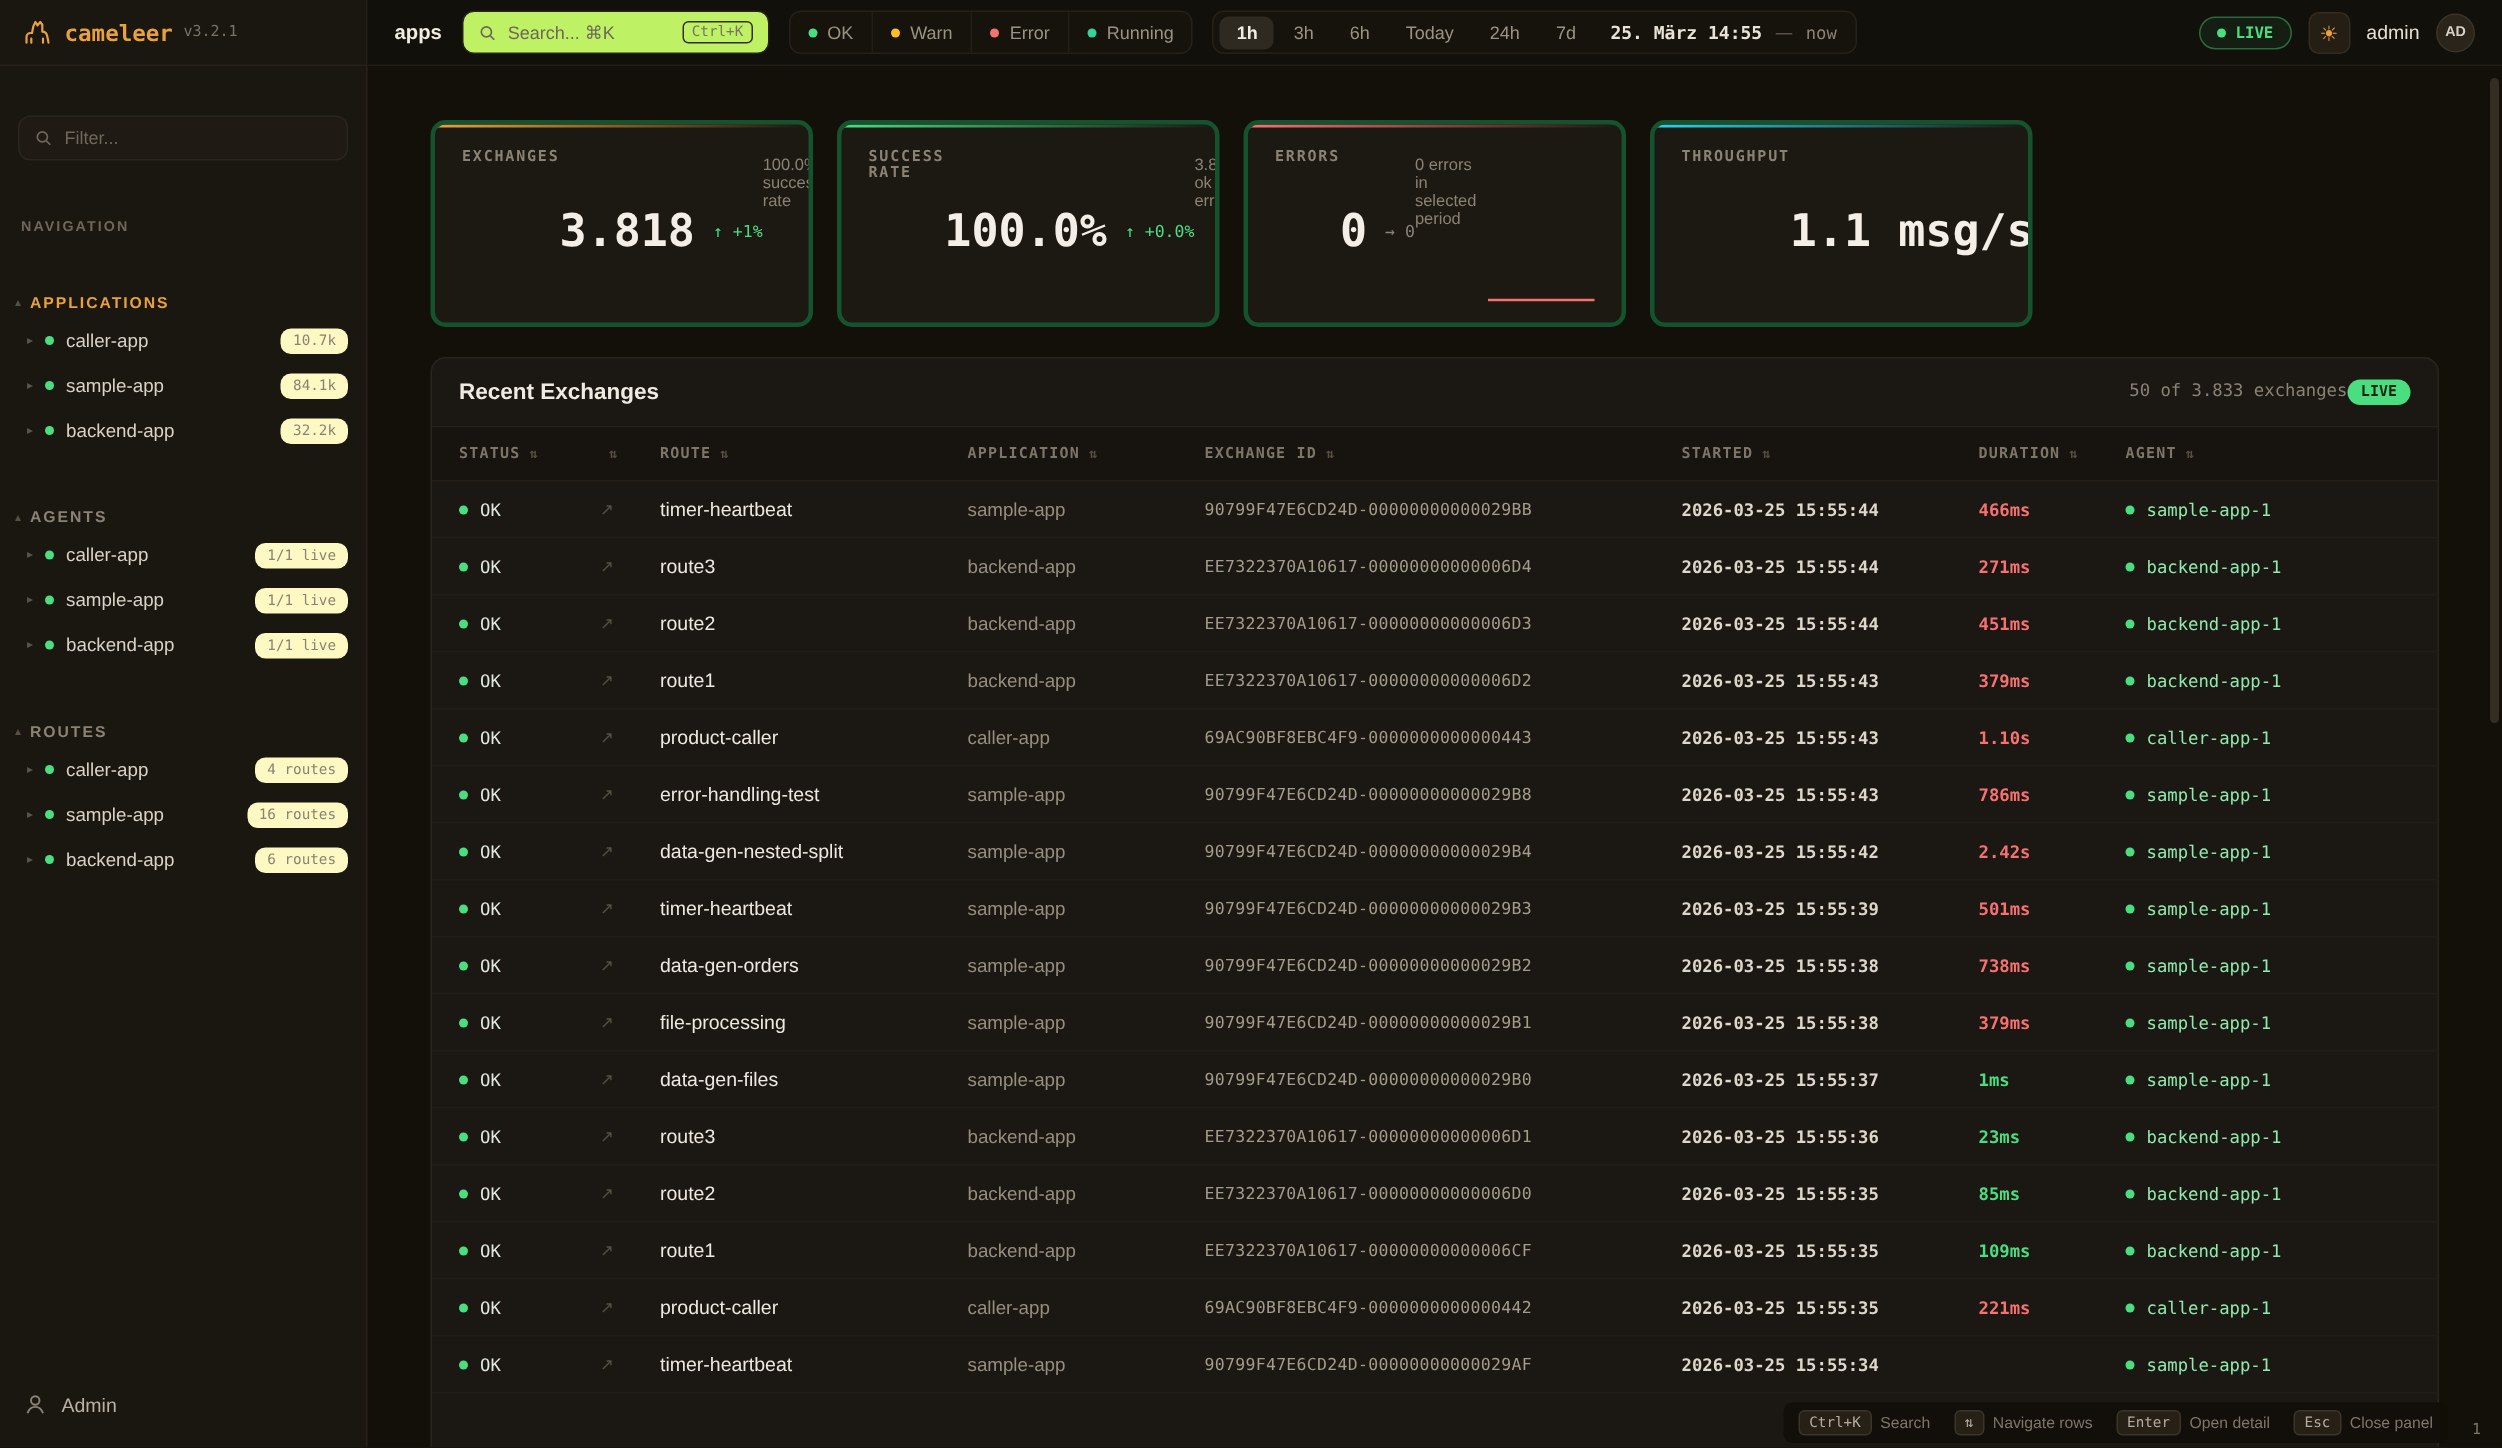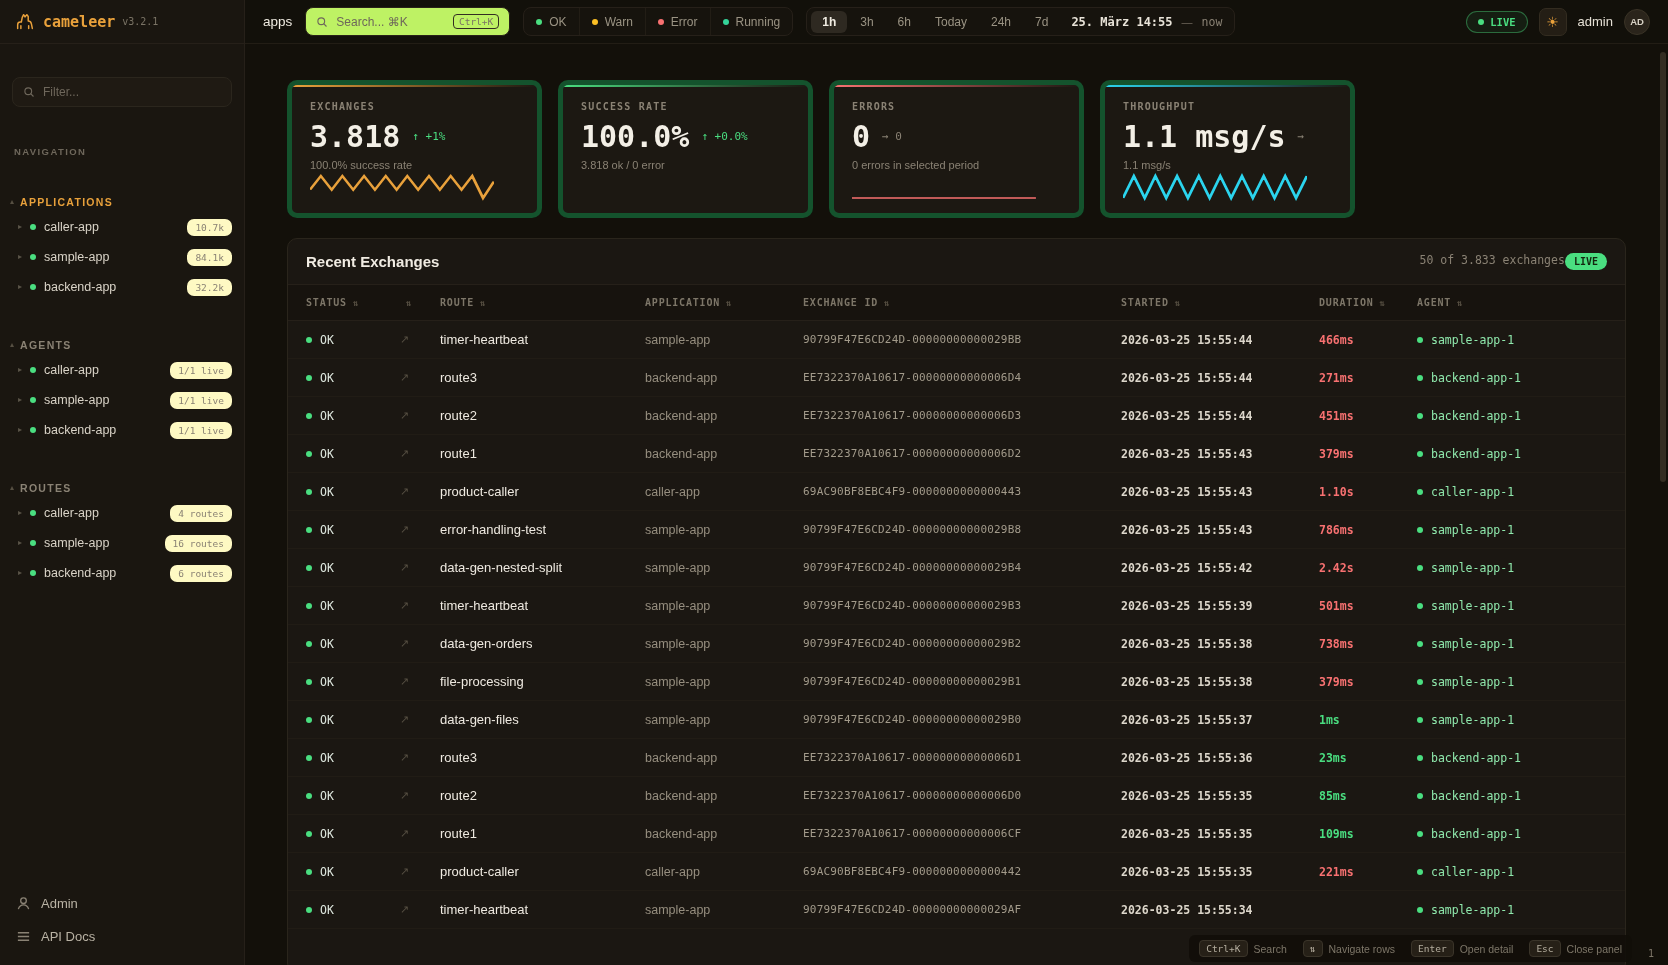--- a/index.html
+++ b/index.html
@@ -35,21 +35,21 @@
   .item-name { font-size: 12.5px; color: #d9d3c7; flex: 1; }
   .item-badge { font-family: "DejaVu Sans Mono", monospace; font-size: 9.5px; color: #8a8274; background: #fef9c3; border-radius: 7px; padding: 3px 8px; white-space: nowrap; }
   .sb-footer { margin-top: auto; padding: 8px 0 12px; }
   .sb-footer-item { display: flex; align-items: center; gap: 10px; padding: 9px 16px; color: #b9b2a4; font-size: 13px; cursor: pointer; }
   .sb-footer-item .ficon { color: #8a8274; display: flex; }
   .sb-footer-item svg { width: 15px; height: 15px; }
 
   
   .main { flex: 1; display: flex; flex-direction: column; position: relative; min-width: 0; }
   .topbar { height: 44px; flex: none; border-bottom: 1px solid #221d15; display: flex; align-items: center; gap: 13px; padding: 0 18px; background: #12100a; }
-  .tb-context { font-weight: normal; font-size: 13.5px; color: #f0ece2; }
+  .tb-context { font-weight: bold; font-size: 13.5px; color: #f0ece2; }
   .tb-search { display: flex; align-items: center; gap: 8px; background: #bef264; border: 1px solid #282218; border-radius: 8px; height: 29px; padding: 0 10px; width: 205px; color: #6e675b; cursor: text; }
   .tb-search svg { width: 12px; height: 12px; flex: none; }
   .tb-search-ph { font-size: 12px; flex: 1; white-space: nowrap; overflow: hidden; }
   .tb-kbd { font-family: "DejaVu Sans Mono", monospace; font-size: 9.5px; border: 1px solid #332d22; border-radius: 4px; padding: 1px 5px; color: #7a7365; white-space: nowrap; }
   .tb-chips { display: flex; align-items: stretch; background: #16130d; border: 1px solid #262019; border-radius: 8px; height: 29px; overflow: hidden; }
   .chip { display: flex; align-items: center; gap: 7px; padding: 0 12px; border: none; border-right: 1px solid #221d15; background: transparent; color: #9a9383; font-size: 12px; }
   .chip:last-child { border-right: none; }
   .chip-dot { width: 6px; height: 6px; border-radius: 50%; background: #4ade80; }
   .tb-ranges { display: flex; align-items: center; background: #16130d; border: 1px solid #262019; border-radius: 8px; height: 29px; padding: 0 4px; gap: 2px; }
   .range-btn { padding: 4px 11px; font-size: 12px; color: #9a9383; border-radius: 6px; background: none; border: none; }
@@ -60,21 +60,21 @@
   .tb-right { margin-left: auto; display: flex; align-items: center; gap: 11px; }
   .live-pill { display: flex; align-items: center; gap: 6px; border: 1px solid rgba(74,222,128,.4); background: rgba(74,222,128,.07); color: #4ade80; font-family: "DejaVu Sans Mono", monospace; font-size: 10.5px; font-weight: bold; border-radius: 999px; padding: 4px 11px; cursor: pointer; }
   .live-dot { width: 6px; height: 6px; border-radius: 50%; background: #4ade80; }
   .theme-btn { width: 28px; height: 28px; border-radius: 7px; background: #241e15; border: 1px solid #332c20; color: #e9a13b; font-size: 14px; display: flex; align-items: center; justify-content: center; }
   .tb-user { font-size: 13px; color: #e5e0d5; }
   .avatar { width: 26px; height: 26px; border-radius: 50%; background: #2a241b; border: 1px solid #3a3326; display: flex; align-items: center; justify-content: center; font-size: 9.5px; font-weight: bold; color: #d8d2c6; cursor: pointer; }
 
   
   .content { flex: 1; padding: 36px 42px 0; display: flex; flex-direction: column; overflow: hidden; }
   .stats-row { display: grid; grid-template-columns: repeat(5, 1fr); gap: 16px; flex: none; }
-  .card { position: relative; background: #1c1812; border: 5px solid #14532d; border-radius: 10px; padding: 16px 18px 12px; min-height: 138px; overflow: hidden; display: flex; flex-direction: column; }
+  .card { position: relative; background: #1c1812; border: 3px solid #14532d; border-radius: 10px; padding: 16px 18px 12px; min-height: 138px; overflow: hidden; display: flex; flex-direction: row; }
   .card-accent { position: absolute; top: 0; left: 0; right: 0; height: 2px; background: linear-gradient(90deg, var(--accent, #e9a13b), rgba(0,0,0,0)); }
   .card-label { font-family: "DejaVu Sans Mono", monospace; font-size: 10px; letter-spacing: 1.2px; color: #8a8274; font-weight: bold; }
   .card-valrow { display: flex; align-items: center; gap: 12px; margin-top: 7px; }
   .card-value { font-family: "DejaVu Sans Mono", monospace; font-size: 30px; font-weight: bold; color: #f3efe6; white-space: nowrap; }
   .card-trend { font-family: "DejaVu Sans Mono", monospace; font-size: 11px; white-space: nowrap; }
   .card-trend.up { color: #4ade80; }
   .card-trend.flat { color: #8a8274; }
   .card-sub { font-size: 11px; color: #8a8274; margin-top: 5px; }
   .spark { margin-top: auto; width: 88%; height: 30px; }
   .spark polyline { fill: none; stroke-width: 1.6; }
@@ -222,28 +222,20 @@
     <div class="sb-footer">
       <div class="sb-footer-item">
         <span class="ficon">
           <svg viewBox="0 0 16 16" fill="none" stroke="currentColor" stroke-width="1.4">
               <circle cx="8" cy="5" r="3"></circle>
               <path d="M2.5 14c1-3 3-4.5 5.5-4.5s4.5 1.5 5.5 4.5"></path>
             </svg>
         </span>
         <span>Admin</span>
       </div>
-      <div class="sb-footer-item">
-        <span class="ficon">
-          <svg viewBox="0 0 16 16" fill="none" stroke="currentColor" stroke-width="1.4">
-              <path d="M2 4h12M2 8h12M2 12h12"></path>
-            </svg>
-        </span>
-        <span>API Docs</span>
-      </div>
     </div>
   </aside>
 
   <div class="main">
 
     <header class="topbar">
       <span class="tb-context">apps</span>
 
       <div class="tb-search">
         <svg viewBox="0 0 16 16" fill="none" stroke="currentColor" stroke-width="1.5">

